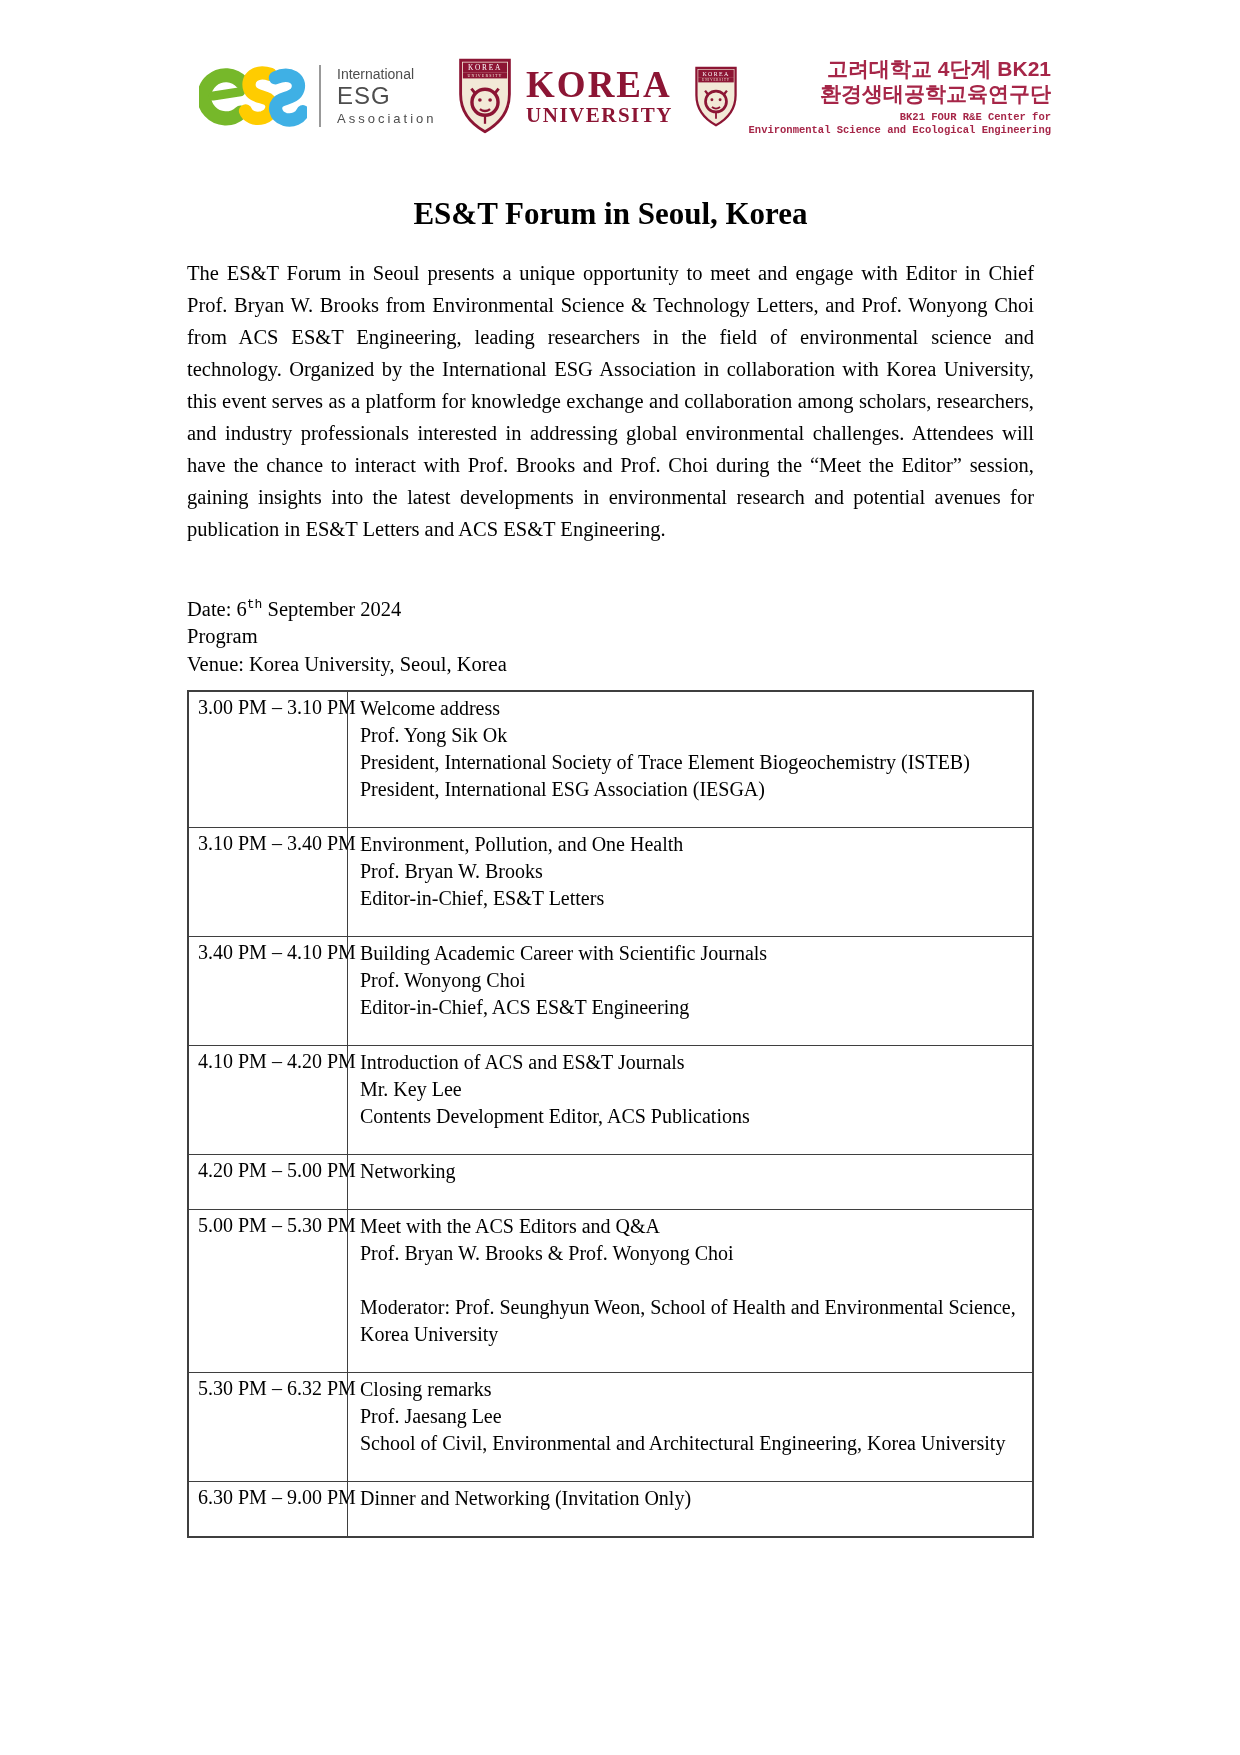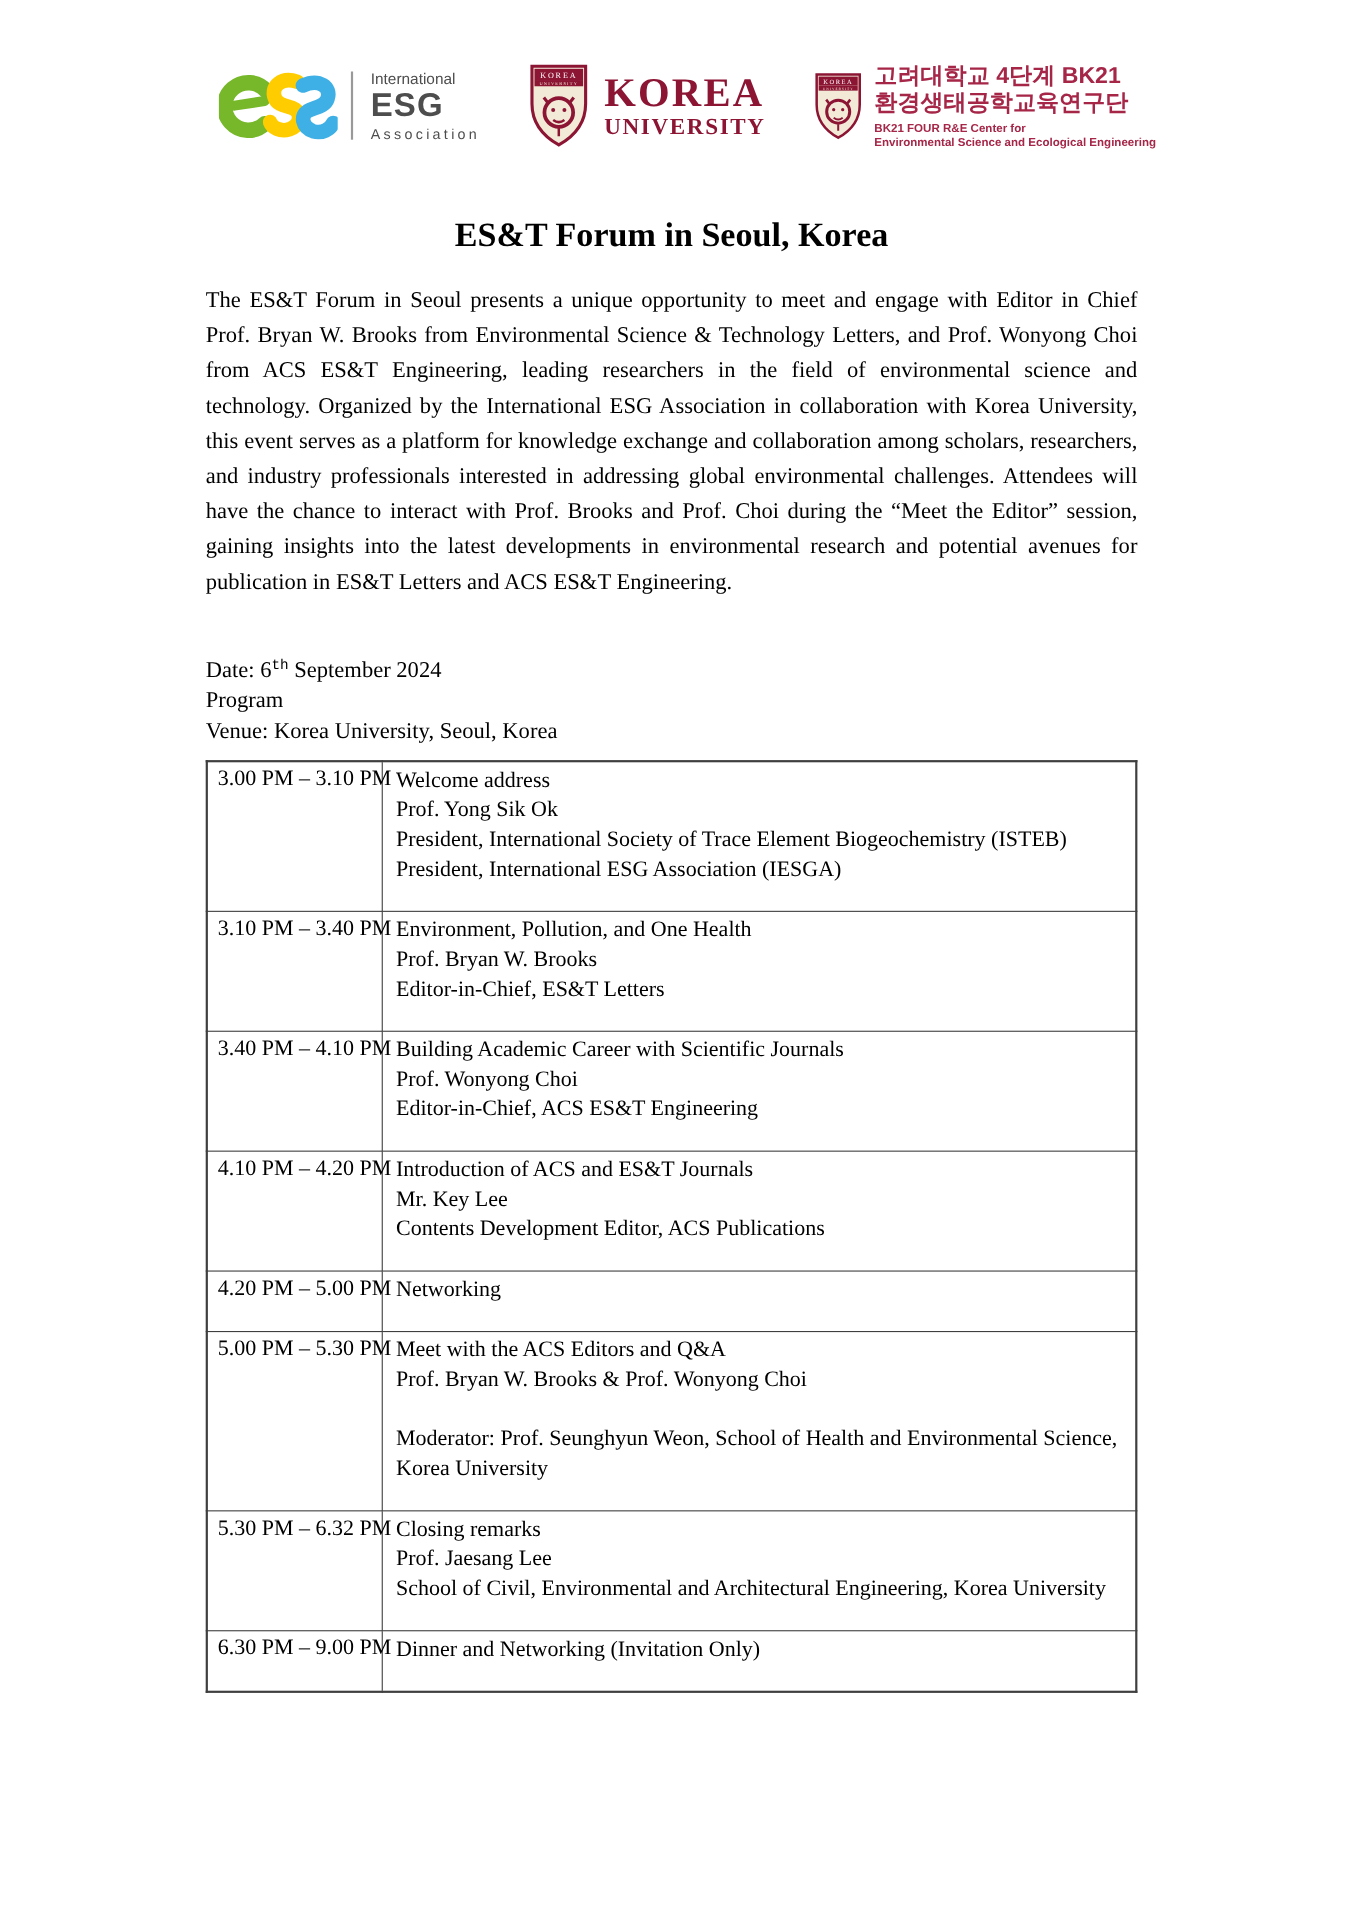--- a/index.html
+++ b/index.html
@@ -13,32 +13,32 @@
   .logo-row {
     display:flex; align-items:center; justify-content:space-between;
     margin:50px 135px 0 145px; height:92px;
   }
   .logo-block { display:flex; align-items:center; }
 
   .esg-mark { width:108px; height:82px; }
   .esg-divider { width:2px; height:62px; background:#999; margin:0 16px 0 12px; }
   .esg-text { font-family:"Liberation Sans", sans-serif; color:#4d4d4d; line-height:1; }
   .esg-top { font-size:14px; margin-bottom:3px; }
-  .esg-big { font-size:30px; font-weight:bold; letter-spacing:1px; margin-bottom:4px; }
+  .esg-big { font-size:24px; font-weight:normal; letter-spacing:1px; margin-bottom:4px; }
   .esg-bottom { font-size:13px; letter-spacing:3px; }
 
   .ku-crest { width:58px; height:76px; }
   .ku-crest-small { width:46px; height:61px; }
   .ku-wordmark { margin-left:12px; color:#8c1534; line-height:1; }
   .ku-name { font-size:37px; font-weight:bold; letter-spacing:2px; }
   .ku-univ { font-size:21px; font-weight:bold; letter-spacing:1.5px; margin-top:2px; }
 
-  .bk21-text { margin-left:10px; color:#a62648; }
+  .bk21-text { margin-left:10px; color:#a62648;text-align:right; }
   .bk21-kr { font-size:21px; font-weight:bold; line-height:25px; font-family:"Liberation Sans", sans-serif; }
-  .bk21-en { font-size:10.5px; font-weight:bold; line-height:12.5px; font-family:Liberation Sans, sans-serif; }
+  .bk21-en { font-size:10.5px; font-weight:bold; line-height:12.5px; font-family:Liberation Mono, monospace; }
   .bk21-en-wrap { margin-top:5px; }
 
   
   .content { margin:16px 133px; width:847px; }
   .doc-title {
     margin:54px 0 0 0; text-align:center;
     font-size:31px; font-weight:bold;
   }
   .intro {
     margin-top:25px; font-size:20.5px; line-height:32px; text-align:justify;

